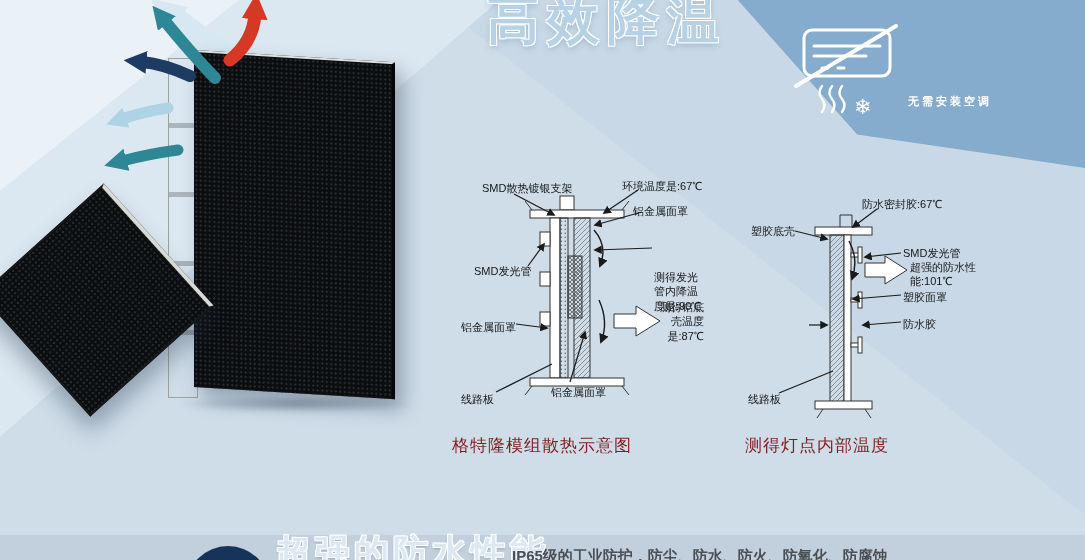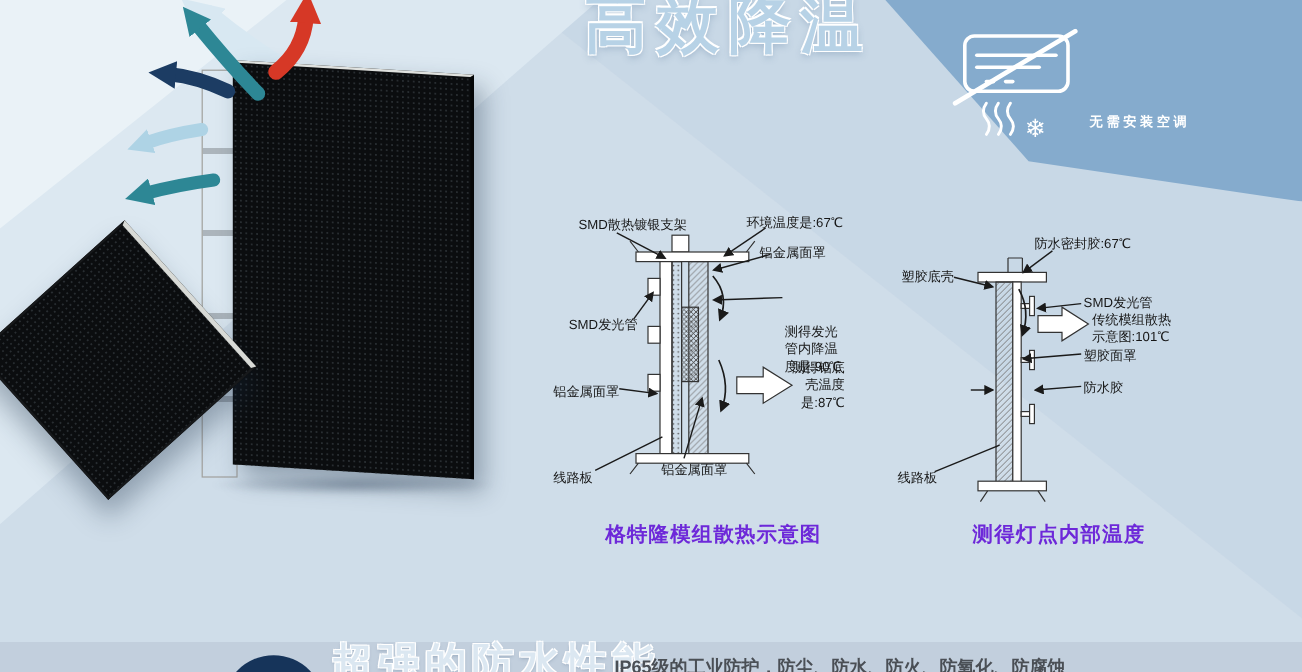--- a/index.html
+++ b/index.html
@@ -59,22 +59,22 @@
 
   
   .diagram{position:absolute;}
   .diagram-left{left:452px;top:168px;width:285px;height:300px;}
   .diagram-right{left:745px;top:183px;width:275px;height:285px;}
   .label{
     position:absolute;font-size:11px;line-height:1.3;color:#161616;white-space:normal;
   }
   .nowrap{white-space:nowrap;}
   .caption{
-    position:absolute;font-size:17px;font-weight:bold;letter-spacing:1px;
-    color:#6d28d9;text-align:center;
+    position:absolute;font-size:17px;font-weight:normal;letter-spacing:1px;
+    color:#7f1d1d;
   }
   .caption-left{left:452px;top:434px;width:285px;}
   .caption-right{left:745px;top:434px;width:275px;}
 
   
   .footer-strip{position:absolute;left:0;top:535px;width:1085px;height:25px;background:#c2cfdd;}
   .footer-circle{
     position:absolute;left:186px;top:546px;width:84px;height:84px;border-radius:50%;
     background:#16345a;
   }
@@ -248,21 +248,21 @@
       <path d="M156,70 L120,74" marker-end="url(#ahR)"></path>
       <path d="M156,112 L108,116" marker-end="url(#ahR)"></path>
       <path d="M156,139 L118,142" marker-end="url(#ahR)"></path>
       <path d="M64,142 L82,142" marker-end="url(#ahR)"></path>
       <path d="M34,210 L88,188"></path>
     </g>
   </svg>
   <span class="label nowrap" style="left:117px;top:14px;">防水密封胶:67℃</span>
   <span class="label nowrap" style="left:6px;top:41px;">塑胶底壳</span>
   <span class="label nowrap" style="left:158px;top:63px;">SMD发光管</span>
-  <span class="label" style="left:165px;top:77px;width:70px;">传统模组散热示意图:101℃</span>
+  <span class="label" style="left:165px;top:77px;width:70px;">超强的防水性能:101℃</span>
   <span class="label nowrap" style="left:158px;top:107px;">塑胶面罩</span>
   <span class="label nowrap" style="left:158px;top:134px;">防水胶</span>
   <span class="label nowrap" style="left:3px;top:209px;">线路板</span>
 </div>
 <div class="caption caption-right">测得灯点内部温度</div>
 
 <div class="footer-strip"></div>
 <div class="footer-circle"></div>
 <div class="footer-title">超强的防水性能</div>
 <div class="footer-subtitle">IP65级的工业防护，防尘、防水、防火、防氧化、防腐蚀</div>

